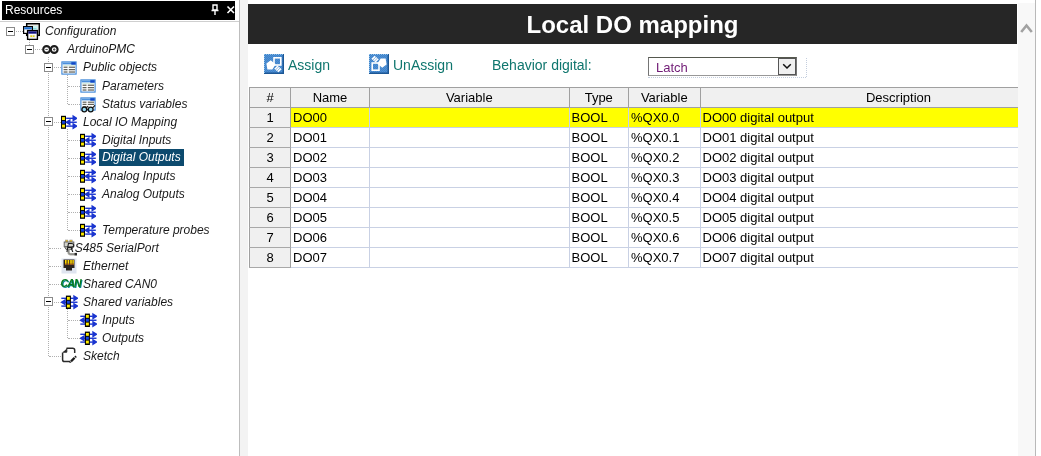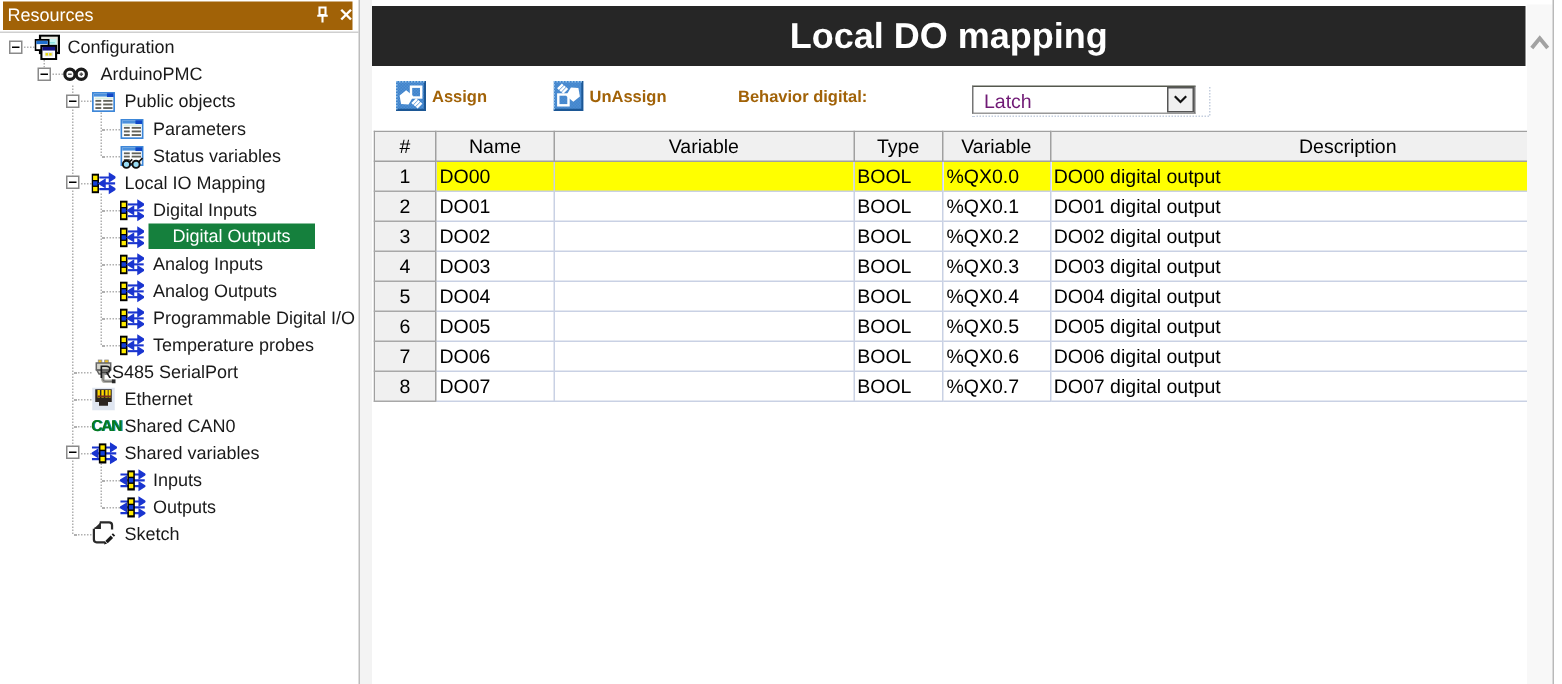--- a/index.html
+++ b/index.html
@@ -1,31 +1,31 @@
 <!DOCTYPE html>
 <html><head>
 <meta charset="utf-8">
 <style>
   html,body{margin:0;padding:0;width:1041px;height:456px;background:#fff;
     font-family:"Liberation Sans",sans-serif;overflow:hidden;}
   .abs{position:absolute;}
-  #ltitle{left:2px;top:1px;width:230px;height:19px;background:#a16207;color:#fff;
+  #ltitle{left:2px;top:1px;width:230px;height:19px;background:#000000;color:#fff;
     font-size:12px;line-height:19px;padding-left:3px;}
   #lborder{left:0;top:21px;width:239px;height:1px;background:#cfcfcf;}
   #splitL{left:239px;top:0;width:1px;height:456px;background:#bdbdbd;}
   #split{left:240px;top:0;width:8px;height:456px;background:#f3f3f3;}
   .tlabel{font-size:12px;color:#1a1a1a;white-space:nowrap;height:16px;line-height:16px;}
-  .sel{background:#15803d;color:#fff;padding:0 16px;margin-left:-3px;}
+  .sel{background:#0c4a6e;color:#fff;padding:0 3px;margin-left:-3px;}
   .dotv{border-left:1px dotted #b0b0b0;width:0;}
   .doth{border-top:1px dotted #b0b0b0;height:0;}
   .ebox{width:9px;height:9px;background:#fff;border:1px solid #8a8a8a;box-sizing:border-box;position:absolute;}
   .ebox:after{content:"";position:absolute;left:1px;right:1px;top:3px;height:1px;background:#000;}
   #rtitle{left:248px;top:4px;width:769px;height:40px;background:#262626;color:#fff;
     font-size:24px;font-weight:bold;text-align:center;line-height:41px;}
-  .btxt{font-size:11px;font-weight:bold;color:#a16207;height:20px;line-height:20px;}
+  .btxt{font-size:14px;font-weight:normal;color:#0f766e;height:20px;line-height:20px;}
   #combo{left:648px;top:57px;width:149px;height:19px;background:#fff;box-sizing:border-box;
     border:1px solid #757575;border-top:1px solid #55584e;border-bottom:1px solid #989898;}
   #combo .ct{position:absolute;left:7px;top:1.5px;font-size:13px;line-height:15px;color:#701a75;}
   #combo .cbtn{position:absolute;right:0px;top:0px;width:18px;height:17px;background:#f0f0f0;
     border:1px solid #555;box-sizing:border-box;}
   #tbl{left:249px;top:87px;width:768.5px;overflow:hidden;}
   table{border-collapse:collapse;table-layout:fixed;width:847.5px;font-size:13px;}
   th{background:#f0f0f0;border:1px solid #a0a0a0;font-weight:normal;height:19px;padding:0;
      font-size:13px;color:#000;}
   td{height:19px;padding:0 0 0 2px;border-right:1px solid #c9d1e4;border-bottom:1px solid #c9d1e4;
@@ -44,21 +44,21 @@
     <path d="M4 1 h4 v5 h-4 z M2.5 6.5 h7 M6 7 v4" stroke="#fff" stroke-width="1.4" fill="none"></path>
   </svg>
   <svg class="abs" style="left:224px;top:4px" width="10" height="10" viewBox="0 0 10 10">
     <path d="M1.5 1.5 L8 8 M8 1.5 L1.5 8" stroke="#fff" stroke-width="1.6" fill="none"></path>
   </svg>
 </div>
 <div id="lborder" class="abs"></div>
 <div id="splitL" class="abs"></div>
 <div id="split" class="abs"></div>
 
-<div id="tree" class="abs" style="left:0;top:0;width:239px;height:392px;">
+<div id="tree" class="abs" style="left:0;top:0;width:239px;height:392px;font-style:italic;">
 <div class="abs dotv" style="left:29px;top:37px;height:12px"></div>
 <div class="abs dotv" style="left:48px;top:57px;height:298.5px"></div>
 <div class="abs dotv" style="left:67px;top:75px;height:28.5px"></div>
 <div class="abs dotv" style="left:67px;top:129px;height:100.5px"></div>
 <div class="abs dotv" style="left:67px;top:309px;height:28.5px"></div>
 <div class="abs doth" style="left:16px;top:31px;width:7px"></div>
 <div class="abs ebox" style="left:5.5px;top:26.5px"></div>
 <svg class="abs" style="left:23px;top:22.5px" width="17" height="17" viewBox="0 0 17 17">
 <rect x="3.7" y="0.7" width="12.6" height="11.6" fill="#e8e8e0" stroke="#000" stroke-width="1.5"></rect>
 <rect x="6" y="3" width="8.6" height="7.4" fill="#c8f4f4"></rect>
@@ -222,21 +222,20 @@
 <rect x="1.05" y="10.6" width="2.9" height="2.9" fill="#ffec00"></rect>
 <g stroke="#1a35d0" stroke-width="1.4" fill="#1a35d0">
 <path d="M5.2 4.3 h7.5"></path>
         <polygon points="12.2,2.1 15.7,4.3 12.2,6.5"></polygon>
 <path d="M8.6 8.25 h7.2"></path>
         <polygon points="8.8,6.05 5.3,8.25 8.8,10.45"></polygon>
 <path d="M5.2 12.1 h7.5"></path>
         <polygon points="12.2,9.9 15.7,12.1 12.2,14.3"></polygon>
 </g>
 </svg>
-<div class="abs tlabel" style="left:102px;top:203.5px">Programmable Digital I/O</div>
 <div class="abs doth" style="left:68px;top:229.5px;width:12px"></div>
 <svg class="abs" style="left:80px;top:222.0px" width="16" height="16" viewBox="0 0 16 16">
 <rect x="0" y="1.8" width="5" height="13" fill="#000"></rect>
 <rect x="1.05" y="3.1" width="2.9" height="2.9" fill="#ffec00"></rect>
 <rect x="1.05" y="6.85" width="2.9" height="2.9" fill="#1440d8"></rect>
 <rect x="1.05" y="10.6" width="2.9" height="2.9" fill="#ffec00"></rect>
 <g stroke="#1a35d0" stroke-width="1.4" fill="#1a35d0">
 <path d="M5.2 4.3 h7.5"></path>
         <polygon points="12.2,2.1 15.7,4.3 12.2,6.5"></polygon>
 <path d="M8.6 8.25 h7.2"></path>

